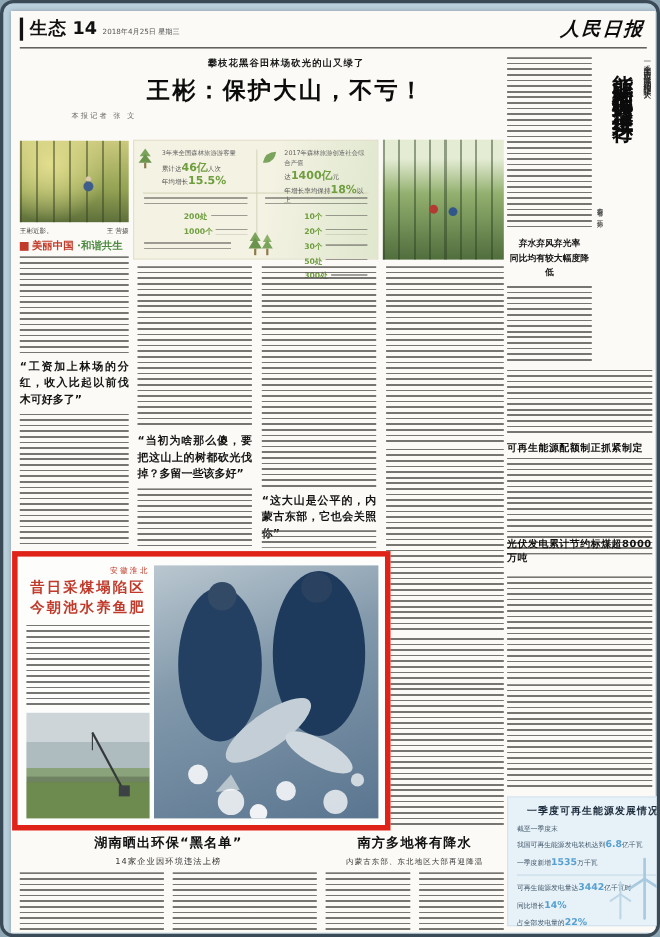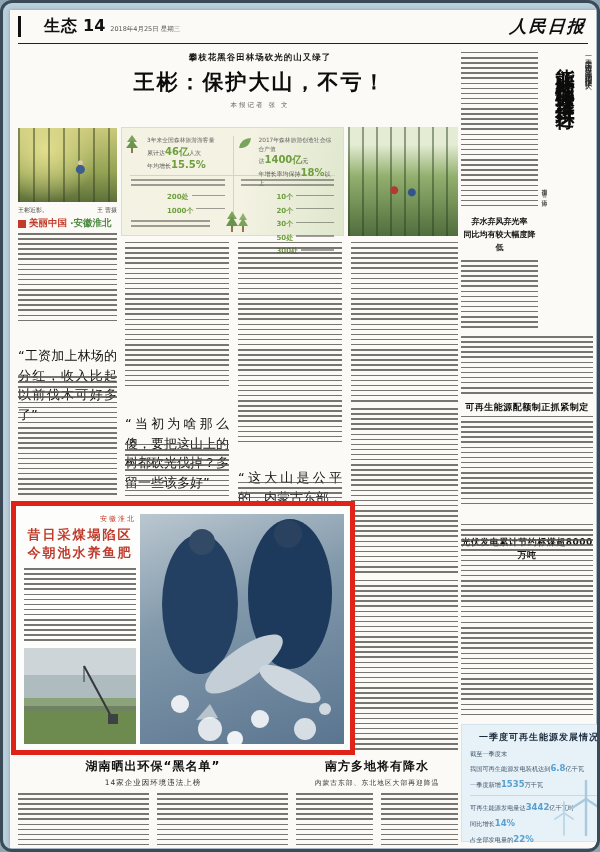--- a/index.html
+++ b/index.html
@@ -9,40 +9,40 @@
   .canvas { position:relative; width:600px; height:852px; background:#b9cfdc; border-radius:12px; border:3px solid #3b4a57; overflow:hidden; }
   .page { position:absolute; left:7px; top:7px; width:586px; height:838px; background:#fbfaf6; box-shadow:0 0 4px rgba(0,0,0,.25); }
 
   .abs { position:absolute; }
 
   
   .gk { background-image:repeating-linear-gradient(#56544f 0, #56544f 1.5px, transparent 1.5px, transparent 5.1px); opacity:.8; }
   .gk.lt { opacity:.55; }
 
   
-  .ph-section { display:flex; align-items:baseline; gap:5px; border-left:3px solid #111; padding-left:23px; }
+  .ph-section { display:flex; align-items:baseline; gap:5px; border-left:3px solid #111; padding-left:6px; }
   .ph-sec-name { font-size:16px; font-weight:bold; color:#111; letter-spacing:1px; }
   .ph-page-no { font-size:16px; font-weight:bold; color:#111; }
   .ph-date { font-size:6.5px; color:#555; }
   .ph-masthead { font-family:"DejaVu Serif","Liberation Serif",serif; font-style:italic; font-weight:bold; font-size:17px; color:#0d0d0d; letter-spacing:2px; transform:skewX(-4deg); }
   .ph-rule { height:1px; background:#23221f; }
 
   
   .m-kicker { font-size:8.5px; font-weight:bold; text-align:center; color:#1a1a1a; letter-spacing:1px; }
   .m-headline { font-size:21px; font-weight:bold; text-align:center; color:#0c0c0c; letter-spacing:2px; margin-top:4px; }
-  .m-byline { font-size:6.5px; text-align:center; color:#666; margin-top:5px; letter-spacing:2px; }
+  .m-byline { font-size:6.5px; text-align:left; color:#666; margin-top:5px; letter-spacing:2px; }
 
   .photo { position:absolute; overflow:hidden; }
 
   .caption-row { display:flex; justify-content:space-between; font-size:6px; color:#444; }
   .series-tag { display:flex; align-items:center; gap:3px; font-size:9.5px; font-weight:bold;text-align:center; }
   .series-sq { width:8px; height:8px; background:#c23b2a; display:inline-block; }
   .tag-red { color:#c23b2a; } .tag-green { color:#4d8a42; }
 
-  .pq { font-weight:normal; font-size:13px; line-height:1.5; text-align:justify; color:#141414;margin-top:20px; }
+  .pq { font-weight:bold; font-size:10px; line-height:1.5; text-align:justify; color:#141414; }
 
   
   .fg { background:linear-gradient(100deg,#f4f2e3 55%, #e7ecd6 80%, #dfe7cd); border:1px solid #e0ddc6; }
   .fg-grid { position:absolute; inset:5px; display:grid; grid-template-columns:1fr 1fr; grid-template-rows:42% 58%; column-gap:8px; }
   .fg-cell { padding:3px 4px; position:relative; }
   .fg-label { font-size:5.8px; color:#666; line-height:1.5; }
   .fg-big { font-size:6px; color:#555; }
   .fg-num { color:#6f9e3f; font-weight:bold; font-size:10px; }
   .fg-num-sm { color:#6f9e3f; font-weight:bold; font-size:7px;margin-left:36px; }
   .fg-li { display:flex; align-items:center; gap:3px; margin-top:3.5px; }
@@ -61,21 +61,21 @@
   .b-sub { font-size:7.5px; color:#333; text-align:center; margin-top:3px; letter-spacing:1px; }
   .b-cols { display:flex; gap:8px; margin-top:5px; }
   .b-cols > div { flex:1; }
 
   
   .vert { writing-mode:vertical-rl; text-orientation:upright; }
   .e-headline { font-size:19px; font-weight:bold; color:#0c0c0c; letter-spacing:4px; }
   .e-kicker { font-size:7px; color:#222; letter-spacing:1.5px; }
   .e-byline { font-size:5.5px; color:#444; letter-spacing:1px; }
   .e-sub1 { font-size:8px; font-weight:bold; text-align:center; line-height:1.6; color:#111; }
-  .e-sub { font-size:9px; font-weight:bold; text-align:center; color:#111; letter-spacing:0.5px; }
+  .e-sub { font-size:9px; font-weight:bold; text-align:left; color:#111; letter-spacing:0.5px; }
 
   
   .ib { background:#e7f1f8; border:1px solid #d3e4ef; }
   .ib-title { font-size:9px; font-weight:bold; color:#1c2c3c; text-align:center; padding-top:6px; letter-spacing:1px; }
   .ib-body { padding:4px 14px 0 8px; }
   .ib-line { font-size:6.2px; color:#3f5668; line-height:1.9; }
   .ib-line .v { color:#57a0d0; font-weight:bold; font-size:8.5px;text-align:center; }
   .ib-hr { height:1px; background:#c5dae8; margin:3px 0; }
   .ib-credit { position:absolute; right:2px; top:30px; font-size:5.5px; color:#667; }
 </style>
@@ -191,21 +191,21 @@
           repeating-linear-gradient(90deg, rgba(40,60,30,.45) 0 2px, rgba(0,0,0,0) 2px 14px),
           linear-gradient(#e4ecd4 0 16%, #93b06f 45%, #506d3d);"></div>
 
     <div class="abs caption-row" style="left:8px;top:196px;width:99px;">
       <span>王彬近影。</span>
       <span>王 营摄</span>
     </div>
     <div class="abs series-tag" style="left:8px;top:207px;width:99px;">
       <span class="series-sq"></span>
       <span class="tag-red">美丽中国</span>
-        <span class="tag-green">·安徽淮北</span>
+        <span class="tag-green">·和谐共生</span>
     </div>
     <div class="abs gk" style="left:8px;top:223px;width:99px;height:88px;"></div>
     <div class="abs pq" style="left:8px;top:316px;width:99px;">“工资加上林场的分红，收入比起以前伐木可好多了”</div>
     <div class="abs gk" style="left:8px;top:366px;width:99px;height:122px;"></div>
 
     <div class="abs gk" style="left:115px;top:232px;width:104px;height:148px;"></div>
     <div class="abs pq" style="left:115px;top:384px;width:104px;">“当初为啥那么傻，要把这山上的树都砍光伐掉？多留一些该多好”</div>
     <div class="abs gk" style="left:115px;top:434px;width:104px;height:54px;"></div>
 
     <div class="abs gk" style="left:228px;top:232px;width:104px;height:202px;"></div>
@@ -281,21 +281,21 @@
         <div class="gk" style="height:70px;margin-top:6px;"></div>
       </div>
       <div class="vert e-byline" style="align-self:center;">本报记者 丁怡婷</div>
       <div class="vert e-headline">能源结构低碳转型持续进行</div>
       <div class="vert e-kicker" style="align-self:flex-start;">一季度国内可再生能源消纳结构继续扩大</div>
     </div>
 
     <div class="abs gk" style="left:451px;top:326px;width:132px;height:60px;"></div>
     <div class="abs e-sub" style="left:451px;top:391px;width:132px;">可再生能源配额制正抓紧制定</div>
     <div class="abs gk" style="left:451px;top:406px;width:132px;height:88px;"></div>
-    <div class="abs e-sub" style="left:451px;top:526px;width:132px;">光伏发电累计节约标煤超8000万吨</div>
+    <div class="abs e-sub" style="left:451px;top:478px;width:132px;">光伏发电累计节约标煤超8000万吨</div>
     <div class="abs gk" style="left:451px;top:514px;width:132px;height:94px;"></div>
     <div class="abs gk" style="left:451px;top:612px;width:132px;height:96px;"></div>
 
     <div class="abs ib" style="left:451px;top:714px;width:156px;height:118px;">
       <div class="ib-title">一季度可再生能源发展情况</div>
       <div class="ib-body">
         <div class="ib-line">截至一季度末</div>
         <div class="ib-line"><span>我国可再生能源发电装机达到</span><span class="v">6.8</span><span>亿千瓦</span></div>
         <div class="ib-line"><span>一季度新增</span><span class="v">1535</span><span>万千瓦</span></div>
         <div class="ib-hr"></div>

